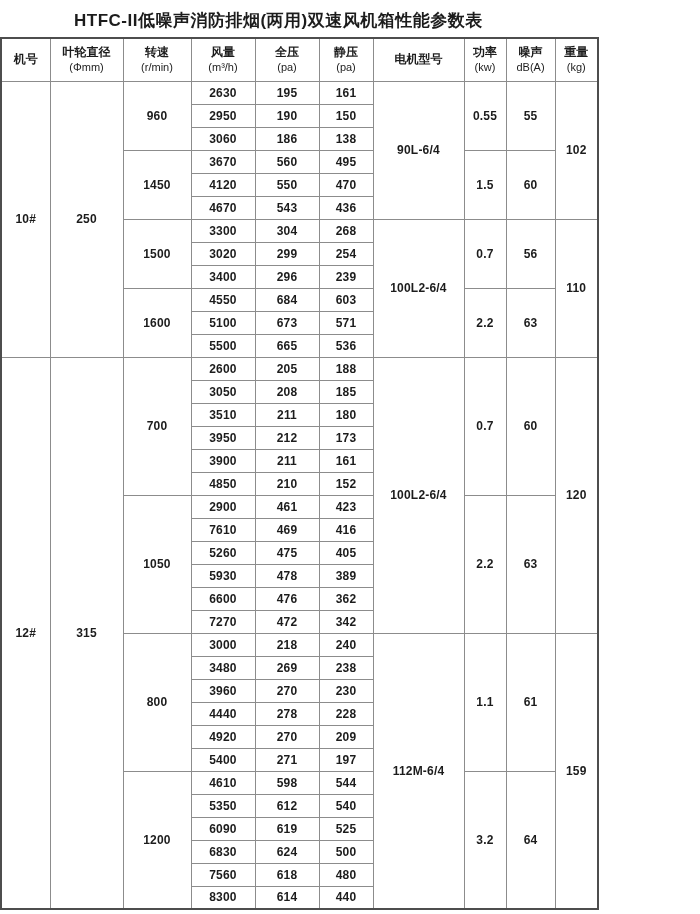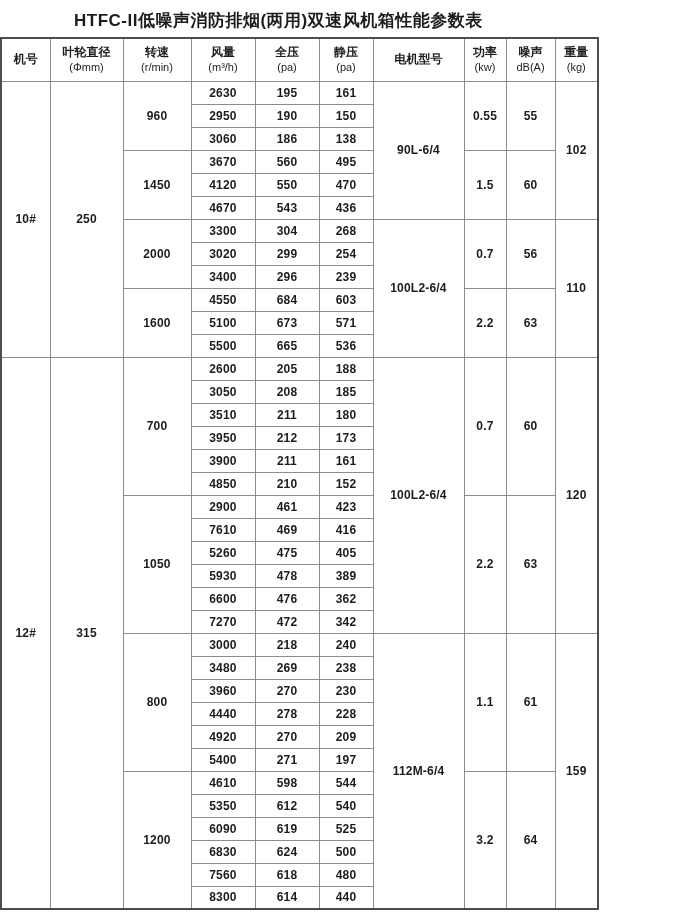--- a/index.html
+++ b/index.html
@@ -143,21 +143,21 @@
             <td>4120</td>
             <td>550</td>
             <td>470</td>
           </tr>
           <tr>
             <td>4670</td>
             <td>543</td>
             <td>436</td>
           </tr>
           <tr>
-            <td rowspan="3">2000</td>
+            <td rowspan="3">1500</td>
             <td>3300</td>
             <td>304</td>
             <td>268</td>
             <td rowspan="6">100L2-6/4</td>
             <td rowspan="3">0.7</td>
             <td rowspan="3">56</td>
             <td rowspan="6">110</td>
           </tr>
           <tr>
             <td>3020</td>

